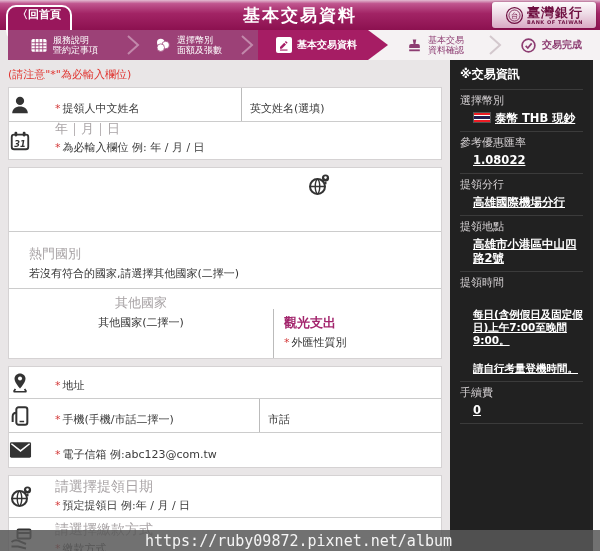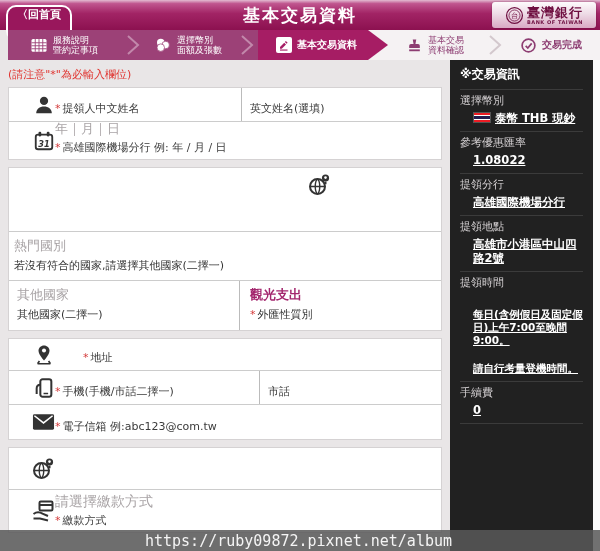--- a/index.html
+++ b/index.html
@@ -33,39 +33,39 @@
   .step-l.single { font-size:10px; font-weight:bold; }
   .cur-icon-box { width:16px; height:16px; background:#fff; border-radius:2px; display:flex; align-items:center; justify-content:center; }
   .chev { position:absolute; top:5px; }
 
   
   .form-col { position:absolute; left:0; top:60px; width:450px; height:491px; background:#e9e6e7; }
   .req-note { margin:7px 0 5px 8px; font-size:11px; color:#e03531; }
   .card { margin:0 8px 7px 8px; width:434px; background:#fff; border:1px solid #d5d2d3; }
   .row { display:flex; border-bottom:1px solid #ccc; }
   .row:last-child { border-bottom:none; }
-  .icon-cell { width:46px; display:flex; align-items:center; justify-content:flex-end; flex:none;font-style:italic; }
+  .icon-cell { width:46px; display:flex; align-items:center; justify-content:flex-start; flex:none;font-style:italic; }
   .lab-cell { flex:1; display:flex; align-items:flex-end; padding:4px 4px 5px 0; }
   .field-label { font-size:11px; color:#3a3a3a; }
   .req { color:#d43a3a; margin-right:2px; font-size:11px; }
   .right-cell { width:200px; border-left:1px solid #bbb; display:flex; align-items:flex-end; padding:4px 4px 5px 8px; flex:none; }
-  .h34 { height:34px; } .h37 { height:37px; } .h32 { height:32px;gap:28px; } .h42 { height:42px; }
+  .h34 { height:34px; } .h37 { height:37px; } .h32 { height:32px; } .h42 { height:42px; }
   .stack { display:flex; flex-direction:column; justify-content:flex-end; padding:3px 0 4px 0; flex:1; }
   .ghost { font-size:14px; color:#a9a4a6; }
   .dob-parts { display:flex; align-items:center; gap:6px; font-size:13px; color:#a9a4a6; margin-bottom:2px; }
   .dob-sep { width:1px; height:13px; background:#b9b4b6; }
 
   .empty-zone { position:relative; height:64px; border-bottom:1px solid #ccc; }
   .globe-center { position:absolute; left:298px; top:5px; }
-  .sec { padding:5px 8px 7px 5px; border-bottom:1px solid #ccc; }
+  .sec { padding:5px 8px 7px 20px; border-bottom:1px solid #ccc;margin-top:8px; }
   .sec-title { font-size:13px; color:#a7a2a4; }
   .sec-hint { font-size:11px; color:#333; margin-top:3px; }
   .split-row { display:flex; }
-  .split-left { flex:1; padding:5px 8px 8px 8px; }
-  .split-right { width:202px; border-left:1px solid #bbb; padding:5px 8px 8px 10px; flex:none; }
+  .split-left { flex:1; padding:5px 8px 20px 8px;text-align:center; }
+  .split-right { width:168px; border-left:1px solid #bbb; padding:5px 8px 8px 10px; flex:none;margin-top:20px; }
   .fx-val { font-size:13px; font-weight:bold; color:#a3266d; }
 
   
   .sidebar { position:absolute; left:450px; top:60px; width:143px; height:491px; background:#212121; padding:6px 10px; }
   .sb-title { font-size:12px; font-weight:bold; color:#fff; padding-bottom:6px; border-bottom:1px solid #3b3b3b; }
   .sb-row { border-bottom:1px solid #3b3b3b; padding-top:4px; }
   .sb-label { font-size:11px; color:#d6d2d4; line-height:14px; }
   .sb-val { font-size:11.5px; font-weight:bold; color:#fff; line-height:14px; padding:3px 0 6px 13px;text-decoration:underline; }
   .sb-val.sm { font-size:10.5px; line-height:13px;margin-top:15px; }
   .sb-val.lg { font-size:14px; }
@@ -220,21 +220,21 @@
           </svg>
         </div>
         <div class="stack">
           <div class="dob-parts">
             <span>年</span>
             <span class="dob-sep"></span>
             <span>月</span>
             <span class="dob-sep"></span>
             <span>日</span>
           </div>
-          <span class="field-label"><span class="req">*</span><span>高雄國際機場分行 例: 年 / 月 / 日</span></span>
+          <span class="field-label"><span class="req">*</span><span>為必輸入欄位 例: 年 / 月 / 日</span></span>
         </div>
       </div>
     </div>
 
     <div class="card">
       <div class="empty-zone">
         <span class="globe-center">
           <svg width="24" height="24" viewBox="0 0 24 24">
             <circle cx="10.5" cy="13.5" r="7.5" fill="none" stroke="#333" stroke-width="2"></circle>
             <path d="M3 13.5h15M10.5 6c-3 2.6-3 12.4 0 15M10.5 6c3 2.6 3 12.4 0 15" fill="none" stroke="#333" stroke-width="1.4"></path>
@@ -305,20 +305,24 @@
       <div class="row h42">
         <div class="icon-cell">
           <svg width="24" height="24" viewBox="0 0 24 24">
             <circle cx="10.5" cy="13.5" r="7.5" fill="none" stroke="#333" stroke-width="2"></circle>
             <path d="M3 13.5h15M10.5 6c-3 2.6-3 12.4 0 15M10.5 6c3 2.6 3 12.4 0 15" fill="none" stroke="#333" stroke-width="1.4"></path>
             <circle cx="18.5" cy="5" r="3.6" fill="#333"></circle>
             <circle cx="18.5" cy="4.6" r="1.3" fill="#fff"></circle>
             <path d="M18.5 8.6v2.6" stroke="#333" stroke-width="2"></path>
           </svg>
         </div>
+        <div class="stack">
+          <div class="ghost">請選擇提領日期</div>
+          <span class="field-label" style="margin-top:2px;"><span class="req">*</span><span>預定提領日 例:年 / 月 / 日</span></span>
+        </div>
       </div>
       <div class="row h42">
         <div class="icon-cell">
           <svg width="24" height="24" viewBox="0 0 24 24">
             <rect x="8.5" y="2.5" width="13" height="9" rx="1.2" fill="none" stroke="#333" stroke-width="2"></rect>
             <line x1="8.5" y1="6" x2="21.5" y2="6" stroke="#333" stroke-width="2"></line>
             <path d="M2.5 15c3-2.2 6-2.2 9-.3l5.5 2.3" fill="none" stroke="#333" stroke-width="2"></path>
             <path d="M2.5 19.5h6.5l8 2" fill="none" stroke="#333" stroke-width="2"></path>
           </svg>
         </div>

